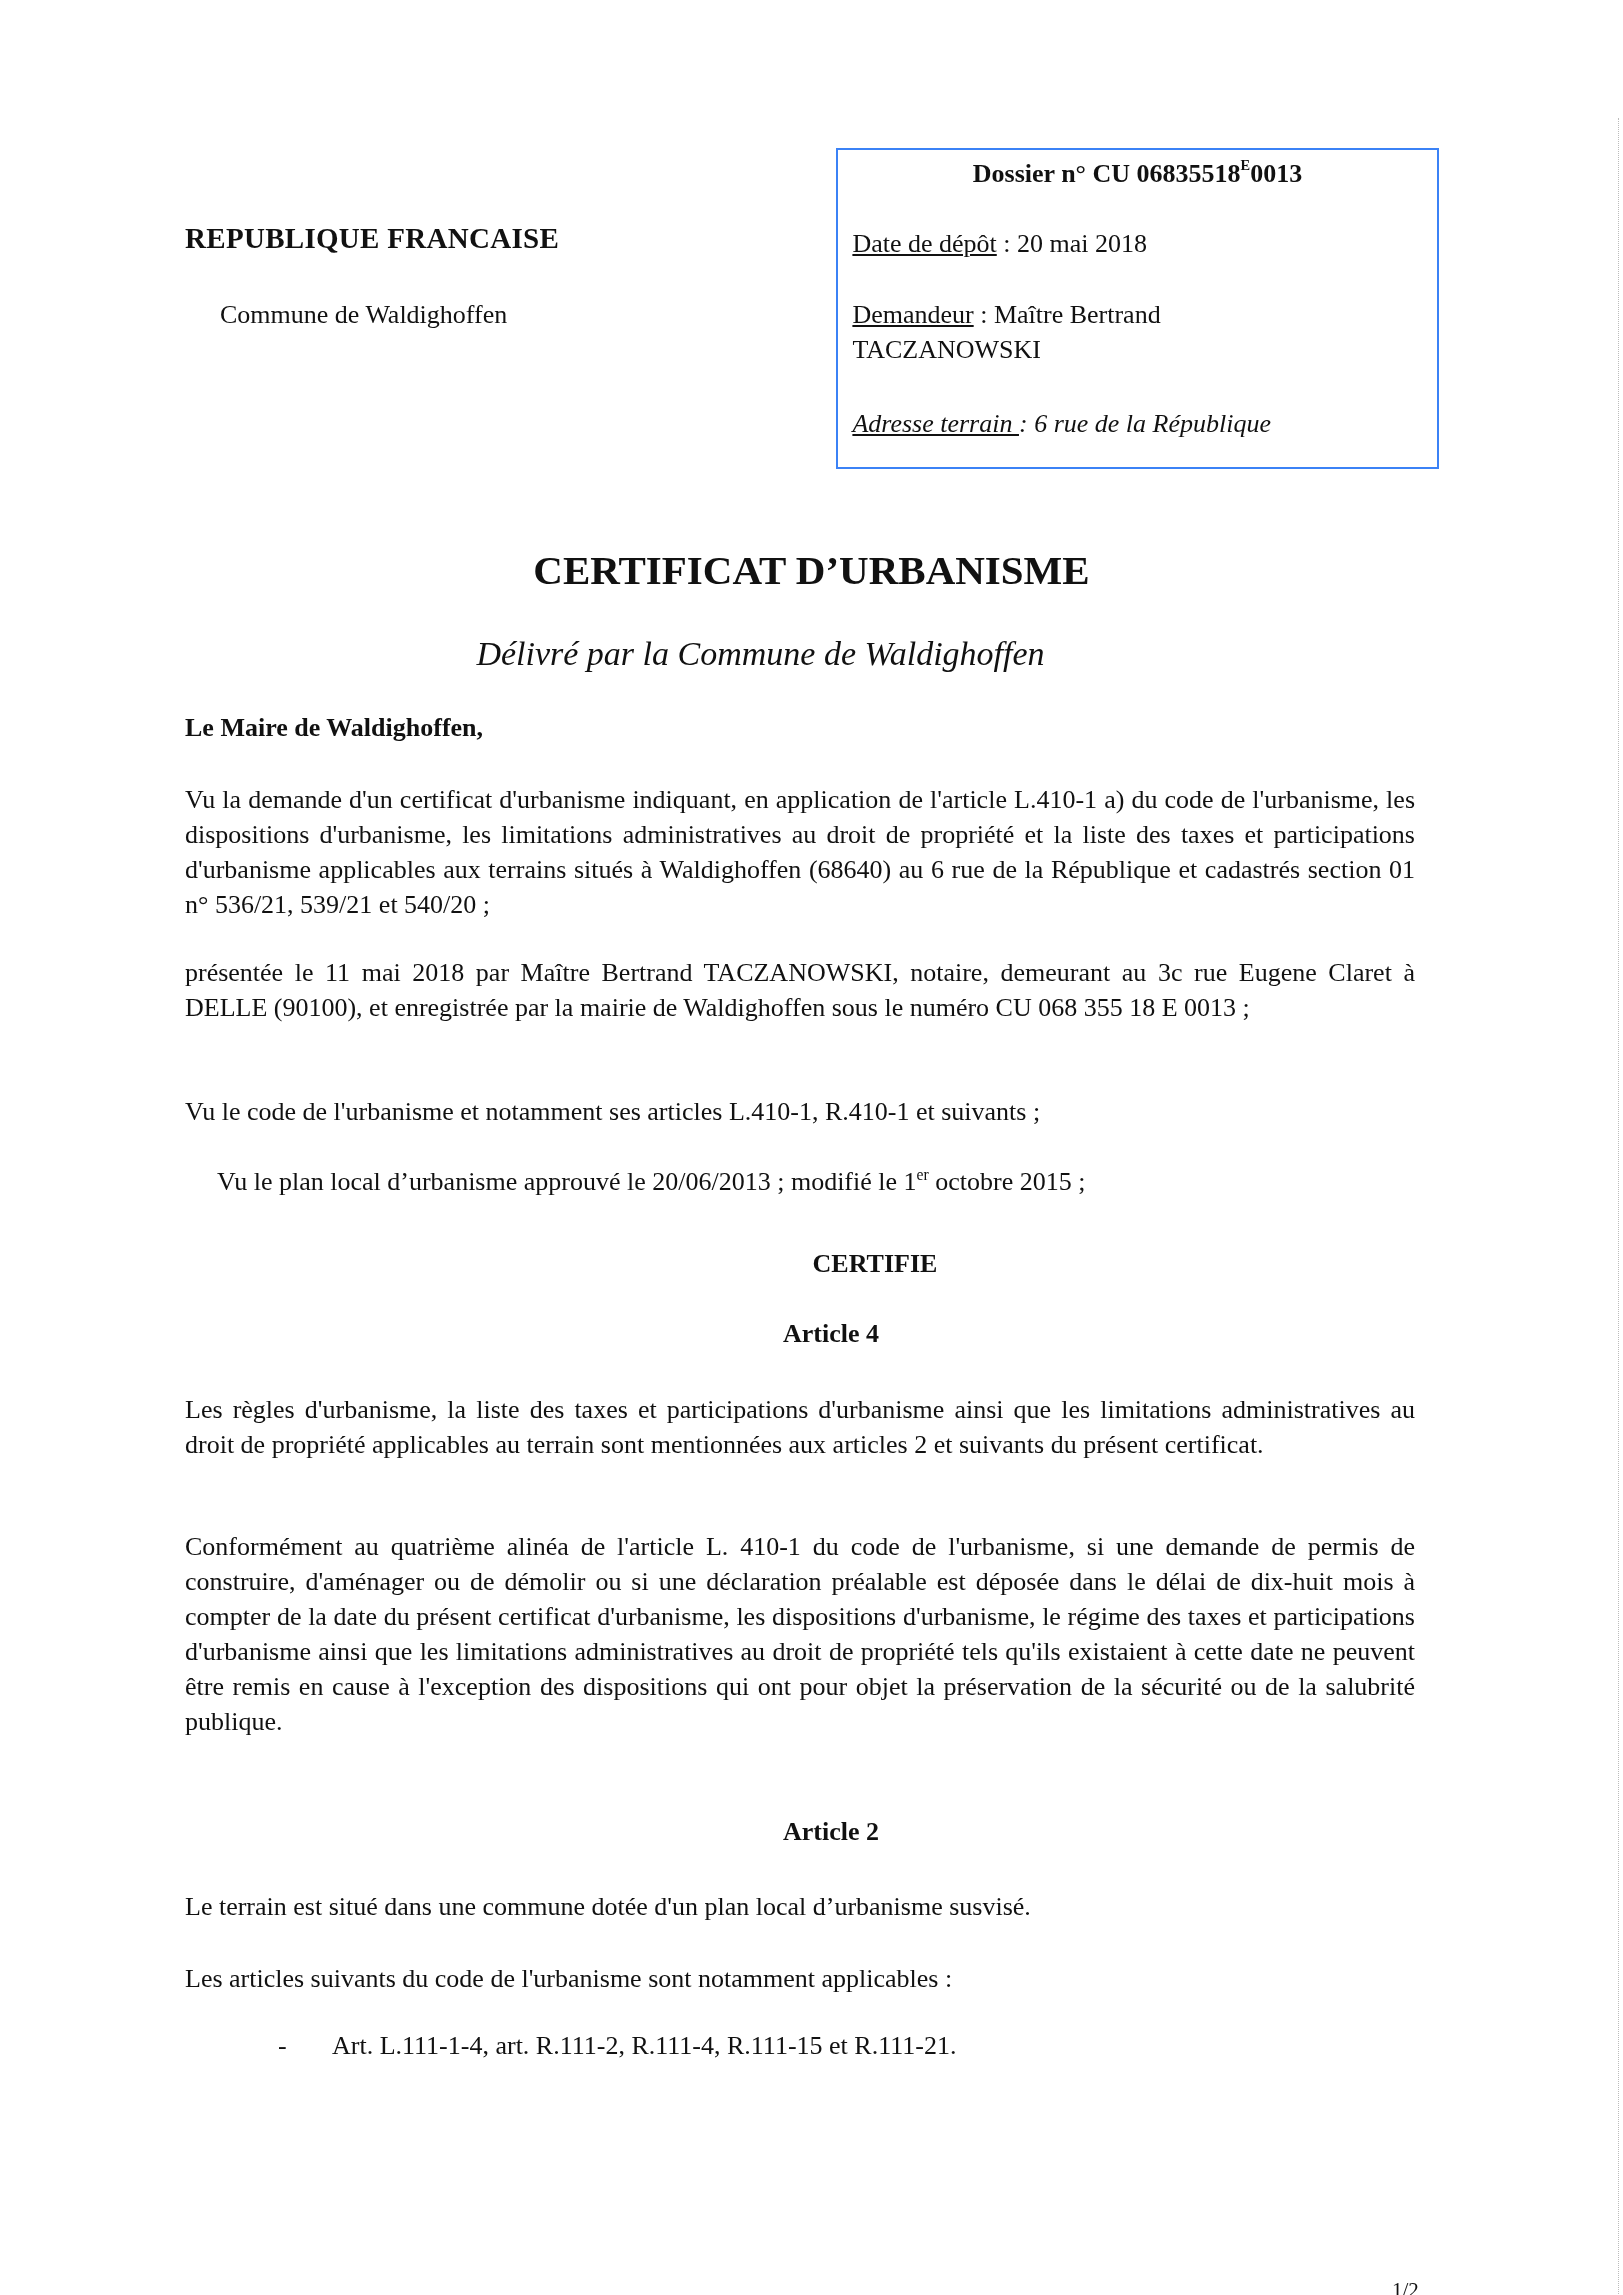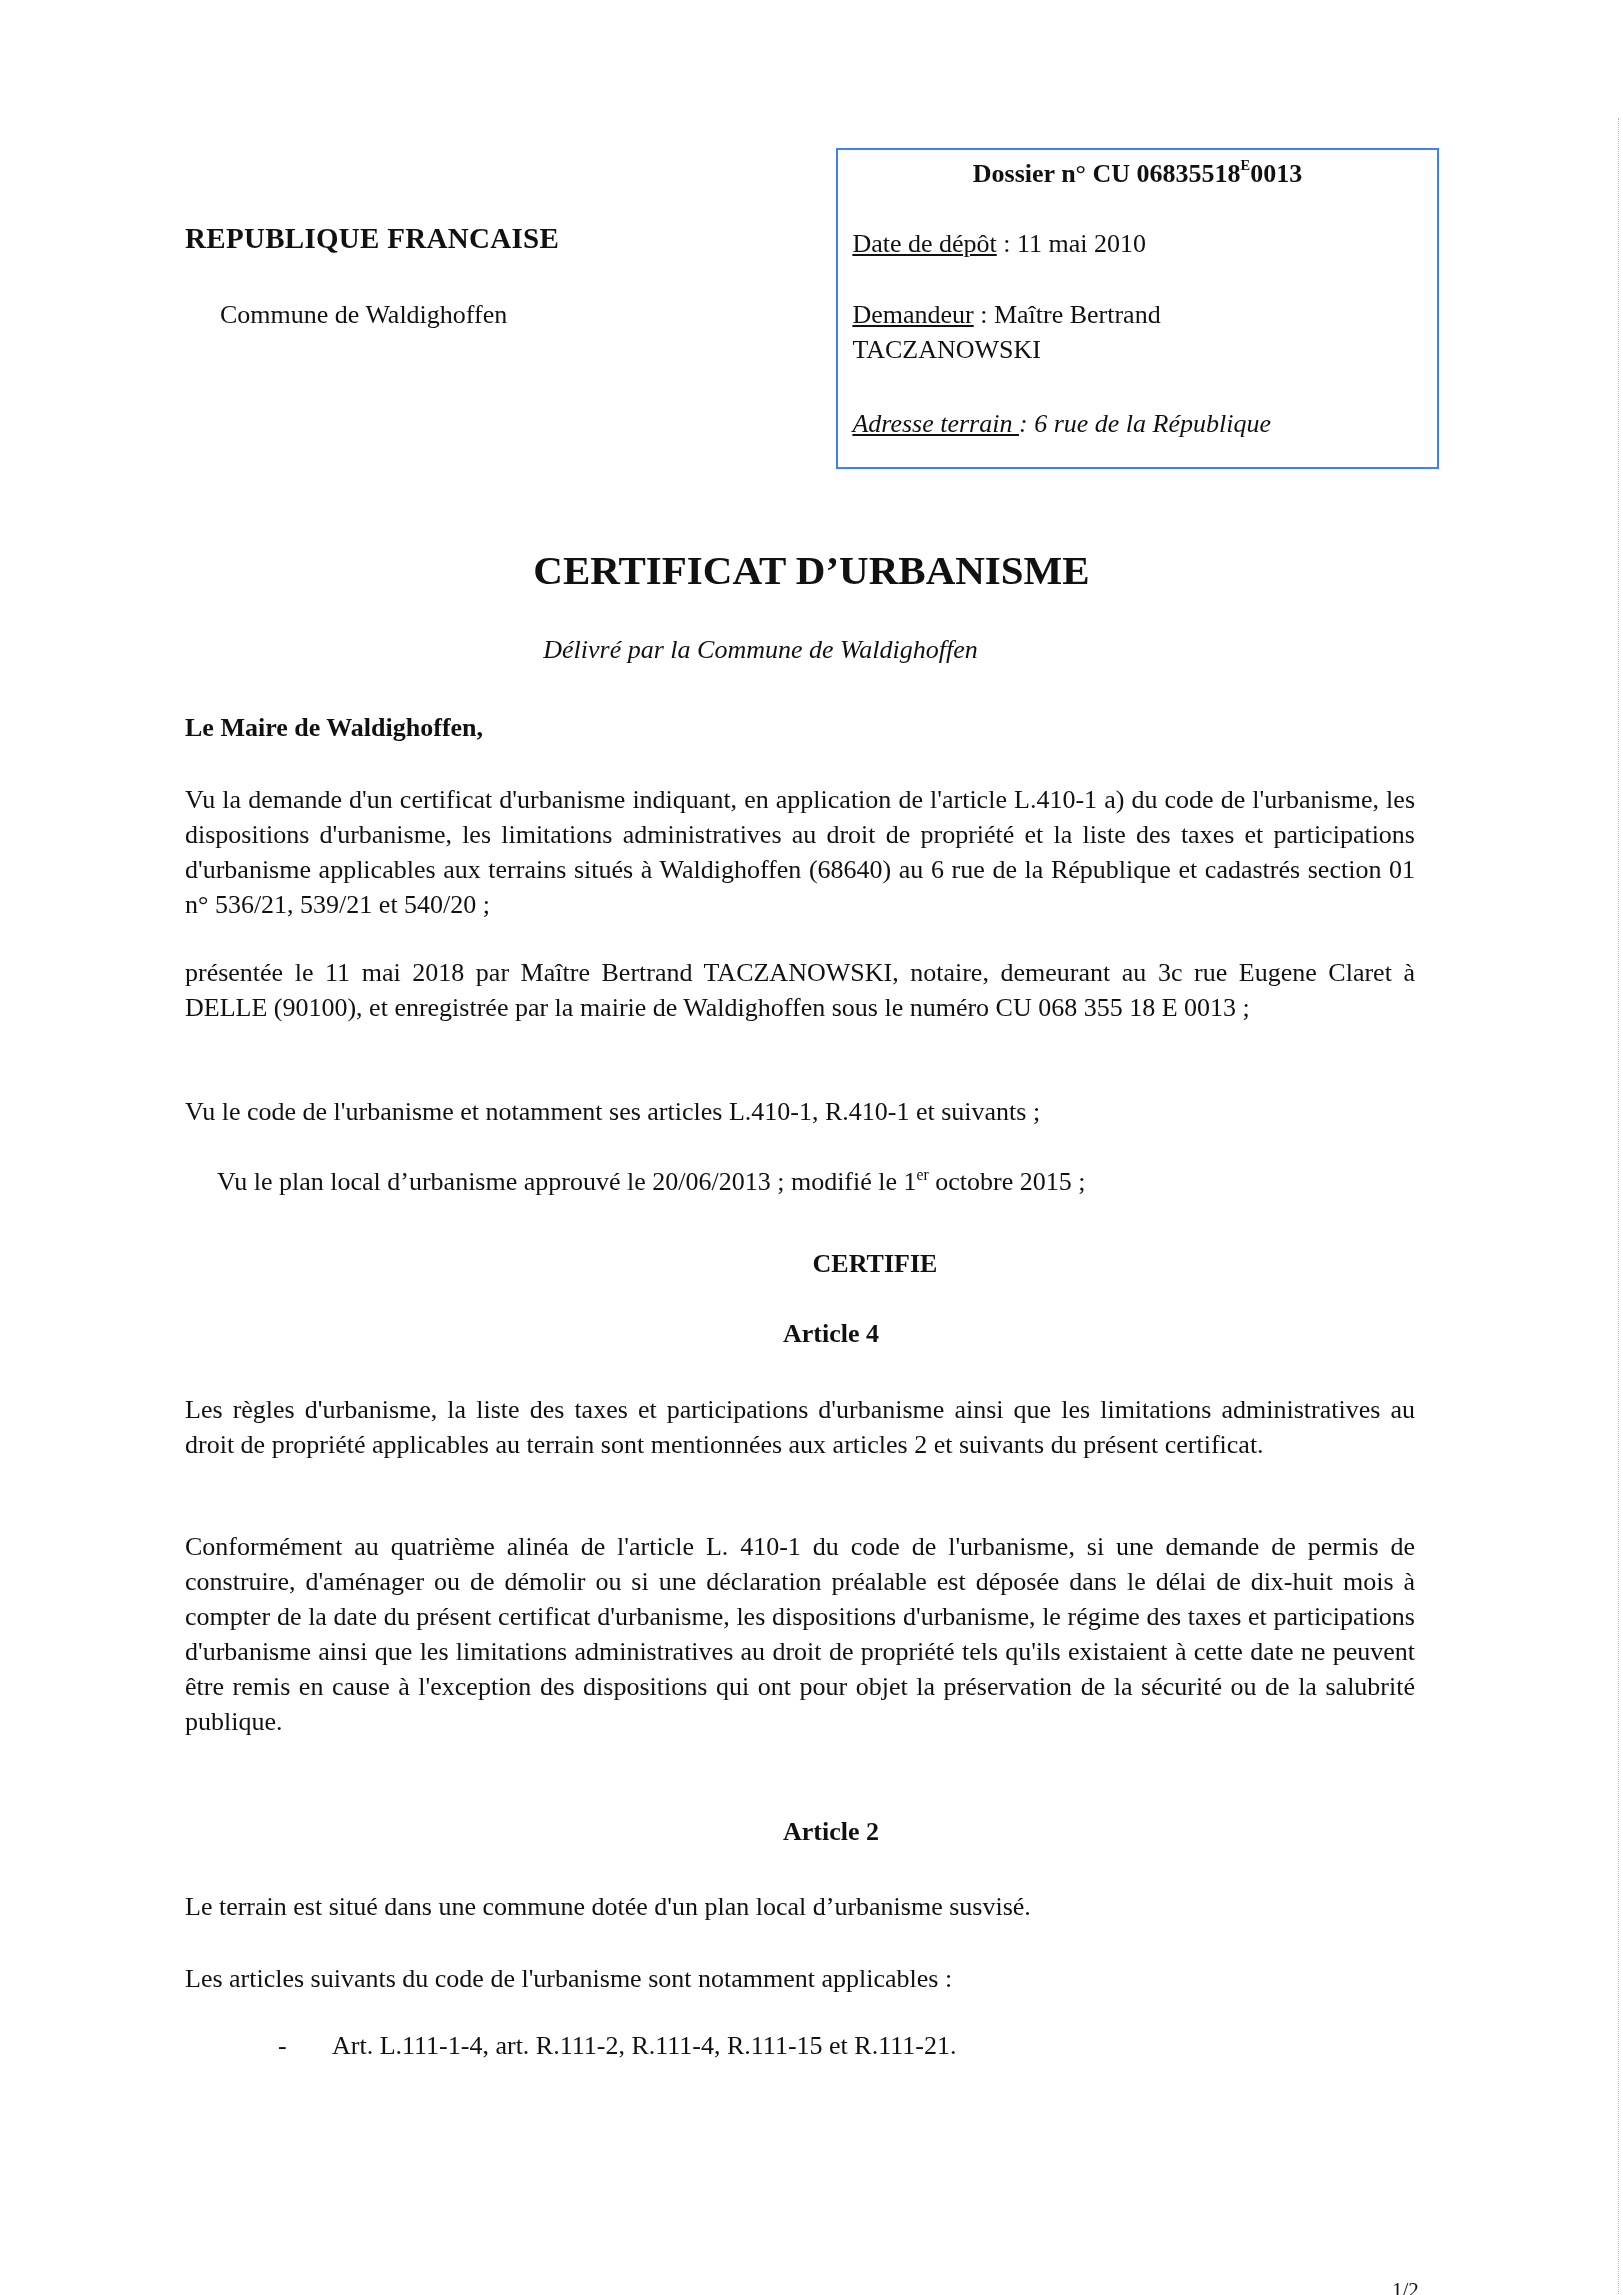--- a/index.html
+++ b/index.html
@@ -12,21 +12,21 @@
     .rf-title { left: 185px; top: 222px; font-size: 29px; font-weight: bold; letter-spacing: 0.3px; white-space: nowrap; }
     .commune { left: 220px; top: 300px; font-size: 26px; white-space: nowrap; }
 
     .dossier-box { left: 836px; top: 148px; width: 603px; height: 321px; border: 2px solid #3b82f6; box-sizing: border-box; }
     .dossier-box .row { position: absolute; left: 14.4px; font-size: 26px; white-space: nowrap; }
     .dossier-box .num { left: 0; width: 100%; text-align: center; top: 6.5px; font-weight: bold; font-size: 26px; }
     .dossier-box .num sup { font-size: 14.4px; vertical-align: 11.8px; }
     .u { text-decoration: underline; }
 
     .cert-title { left: 0; width: 1623px; top: 546px; text-align: center; font-size: 41px; font-weight: bold; box-sizing: border-box; }
-    .delivre { left: 0; width: 1318px; top: 635px; text-align: center; font-style: italic; font-size: 26px; padding-left: 203px; box-sizing: border-box; }
+    .delivre { left: 0; width: 1318px; top: 635px; text-align: center; font-style: italic; font-size: 34px; padding-left: 203px; box-sizing: border-box; }
     .maire { left: 185px; top: 713px; font-size: 26px; font-weight: bold; white-space: nowrap; }
 
     .para { position: absolute; left: 185px; width: 1230px; font-size: 26px; line-height: 35px; text-align: justify; }
     .para sup { font-size: 15.7px; line-height: 0; }
 
     .center-head { position: absolute; left: 0; width: 1623px; text-align: center; font-weight: bold; font-size: 26px; padding-left: 39px; box-sizing: border-box; }
 
     .bullet-row { position: absolute; left: 278px; top: 2031px; font-size: 26px; white-space: nowrap; }
     .bullet-row .dash { display: inline-block; width: 54px; }
 
@@ -36,21 +36,21 @@
 <body>
 
 <div class="page">
   <div class="edge"></div>
 
   <div class="abs rf-title">REPUBLIQUE FRANCAISE</div>
   <div class="abs commune">Commune de Waldighoffen</div>
 
   <div class="abs dossier-box">
     <div class="row num"><span>Dossier n° CU 06835518</span><sup>E</sup><span>0013</span></div>
-    <div class="row" style="top:79px;"><span class="u">Date de dépôt</span><span> : 11 mai 2010</span></div>
+    <div class="row" style="top:79px;"><span class="u">Date de dépôt</span><span> : 20 mai 2018</span></div>
     <div class="row" style="top:150px;"><span class="u">Demandeur</span><span> : Maître Bertrand</span></div>
     <div class="row" style="top:185px;">TACZANOWSKI</div>
     <div class="row" style="top:259px;font-style:italic;"><span class="u">Adresse terrain </span><span>: 6 rue de la République</span></div>
   </div>
 
   <div class="abs cert-title">CERTIFICAT D’URBANISME</div>
   <div class="abs delivre">Délivré par la Commune de Waldighoffen</div>
   <div class="abs maire">Le Maire de Waldighoffen,</div>
 
   <div class="para" style="top:782px;">Vu la demande d'un certificat d'urbanisme indiquant, en application de l'article L.410-1 a) du code de l'urbanisme, les dispositions d'urbanisme, les limitations administratives au droit de propriété et la liste des taxes et participations d'urbanisme applicables aux terrains situés à Waldighoffen (68640) au 6 rue de la République et cadastrés section 01 n° 536/21, 539/21 et 540/20 ;</div>

